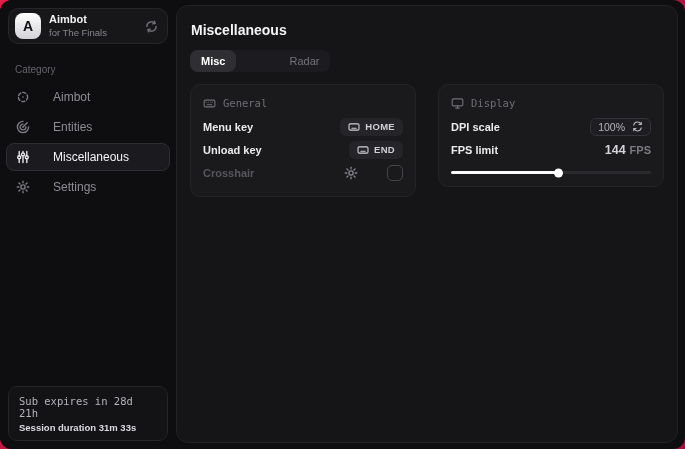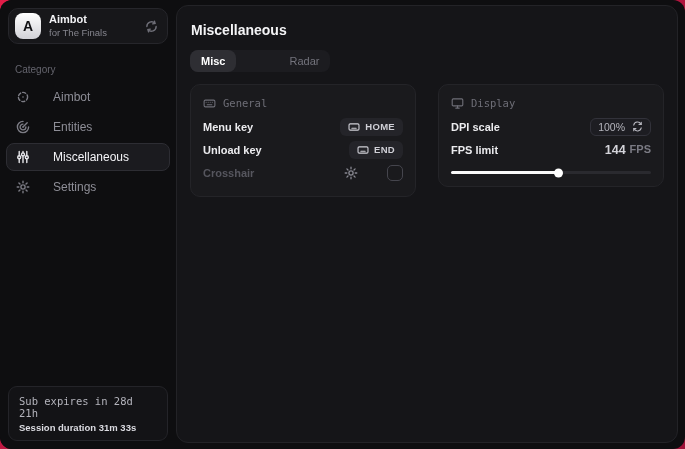--- a/index.html
+++ b/index.html
@@ -75,21 +75,21 @@
   .crosshair-controls{display:flex;align-items:center;gap:8px;}
   .gear-btn{color:#8a8a93;display:flex;cursor:pointer;background:none;border:none;padding:0;}
   .swatch{width:13px;height:13px;border-radius:3.5px;cursor:pointer;}
   .checkbox{width:14px;height:14px;border-radius:5px;border:1.5px solid #45454d;background:transparent;cursor:pointer;}
   .dpi-pill{
     display:inline-flex;align-items:center;gap:7px;cursor:pointer;
     background:#1d1d22;border:1px solid #32323a;border-radius:6px;
     padding:2px 7px;color:#b5b5bd;
   }
   .dpi-value{font-size:10.5px;}
-  .fps-wrap{display:flex;align-items:flex-start;}
+  .fps-wrap{display:flex;align-items:center;}
   .fps-value{font-size:12.5px;font-weight:700;color:#d3d3d9;}
   .fps-unit{font-size:11px;font-weight:600;color:#7b7b84;margin-left:4px;}
   .slider{position:relative;height:3px;border-radius:2px;background:#2a2a2f;margin-top:10px;cursor:pointer;}
   .slider-fill{position:absolute;left:0;top:0;height:100%;border-radius:2px;background:#fafafa;}
   .slider-thumb{
     position:absolute;right:-4px;top:50%;transform:translateY(-50%);
     width:9px;height:9px;border-radius:50%;background:#ffffff;
   }
   svg{display:block;}
 </style>

